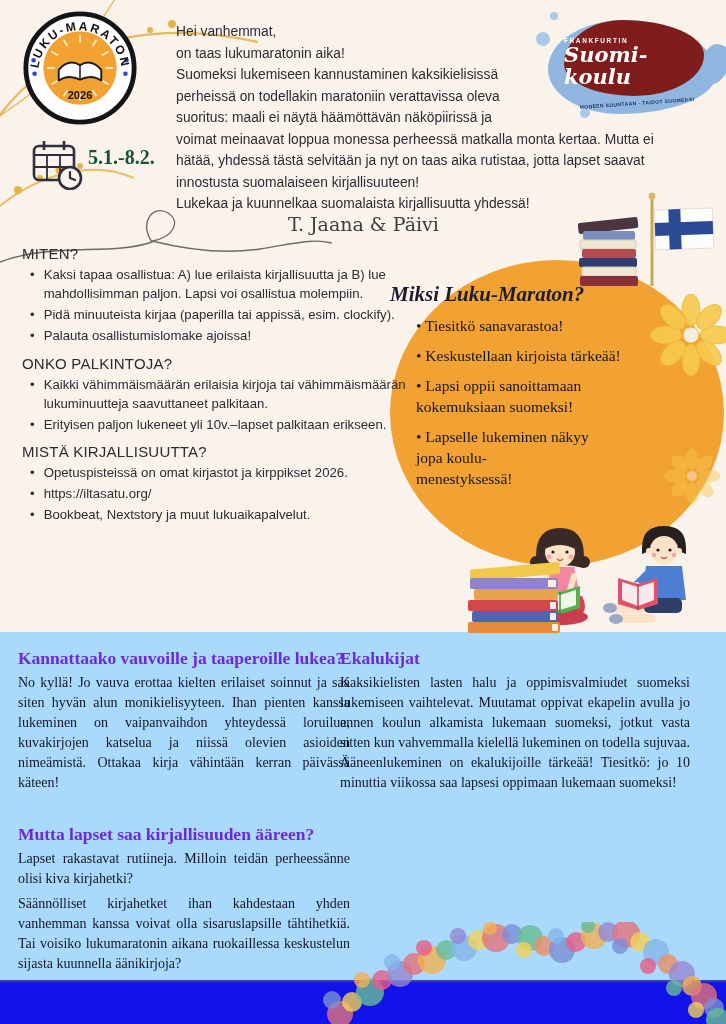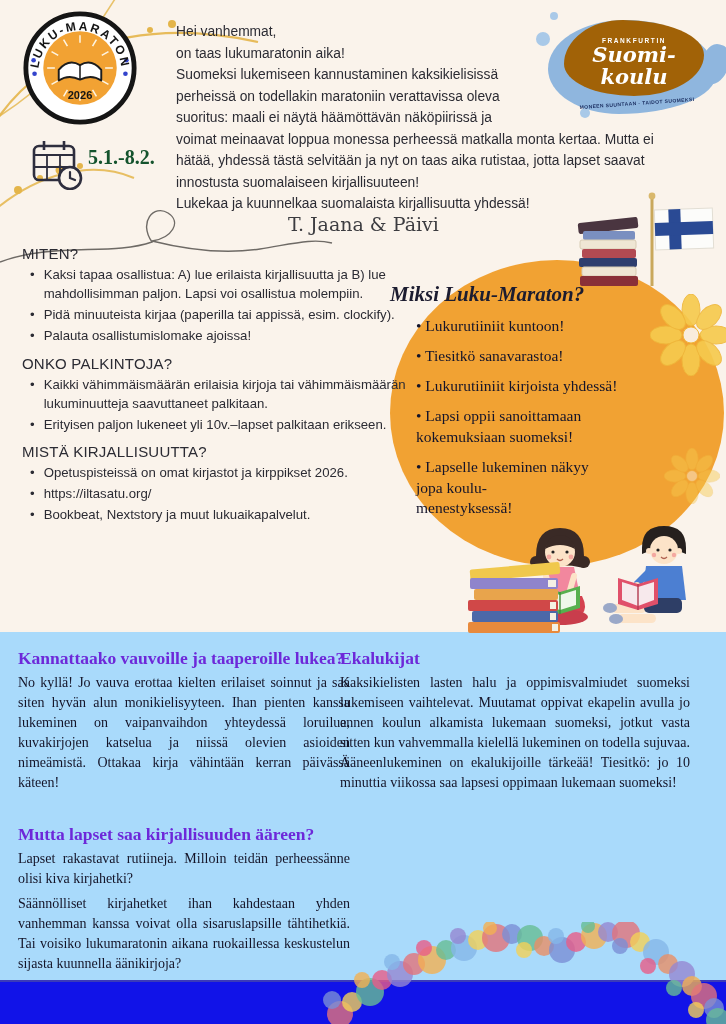--- a/index.html
+++ b/index.html
@@ -32,21 +32,21 @@
   .slogo { position:absolute; left:540px; top:4px; width:184px; height:122px; z-index:3; }
   .slogo .blob-light { position:absolute; left:8px; top:16px; width:168px; height:94px;
     background:#8FB6DE; border-radius:46% 54% 58% 42% / 52% 58% 42% 48%; }
   .slogo .blob-tail { position:absolute; right:-4px; top:40px; width:26px; height:42px;
     background:#8FB6DE; border-radius:50% 50% 72% 28% / 40% 60% 55% 45%; transform:rotate(18deg); }
   .slogo .bub { position:absolute; background:#A9C9E8; border-radius:50%; }
   .slogo .bub1 { left:-4px; top:28px; width:14px; height:14px; }
   .slogo .bub2 { left:10px; top:8px;  width:8px;  height:8px; }
   .slogo .bub3 { left:40px; top:104px; width:10px; height:10px; }
   .slogo .blob-navy { position:absolute; left:24px; top:16px; width:140px; height:76px;
-    background:#a16207; border-radius:42% 58% 50% 50% / 58% 46% 54% 42%; text-align:center; }
+    background:#7f1d1d; border-radius:42% 58% 50% 50% / 58% 46% 54% 42%; text-align:left; }
   .slogo .region { margin-top:17px; font-size:6.5px; letter-spacing:1.6px; color:#FFFFFF; font-weight:bold; }
   .slogo .name { font-family:"DejaVu Serif", serif; font-style:italic; font-weight:bold;
     font-size:21px; color:#FFFFFF; line-height:1.05; }
   .slogo .tagline { position:absolute; left:34px; top:96px; width:126px; text-align:center;
     font-size:5px; letter-spacing:.4px; font-weight:bold; color:#1E3264; transform:rotate(-4deg); }
 
   
   .squiggle { position:absolute; left:0; top:198px; z-index:1; }
   .signature { position:absolute; left:288px; top:213px; z-index:2;
     font-family:"DejaVu Serif", serif; font-size:19px; color:#3C3C40; }
@@ -205,23 +205,22 @@
     <div class="li">
         <span>https://iltasatu.org/</span>
       </div>
     <div class="li">
         <span>Bookbeat, Nextstory ja muut lukuaikapalvelut.</span>
       </div>
   </div>
 
   <div class="why-circle">
     <div class="why-title">Miksi Luku-Maraton?</div>
-    <div class="why-item">Lukurutiiniit kuntoon!</div>
     <div class="why-item">Tiesitkö sanavarastoa!</div>
-    <div class="why-item">Lukurutiiniit kirjoista yhdessä!</div>
+    <div class="why-item">Keskustellaan kirjoista tärkeää!</div>
     <div class="why-item">Lapsi oppii sanoittamaan
 kokemuksiaan suomeksi!</div>
     <div class="why-item">Lapselle lukeminen näkyy
 jopa koulu-
 menestyksessä!</div>
   </div>
 
   <svg class="books-flag" width="170" height="108" viewBox="0 0 170 108">
     <g>
       <rect x="26" y="30" width="60" height="11" rx="2" fill="#4A3540" transform="rotate(-6 56 35)"></rect>

